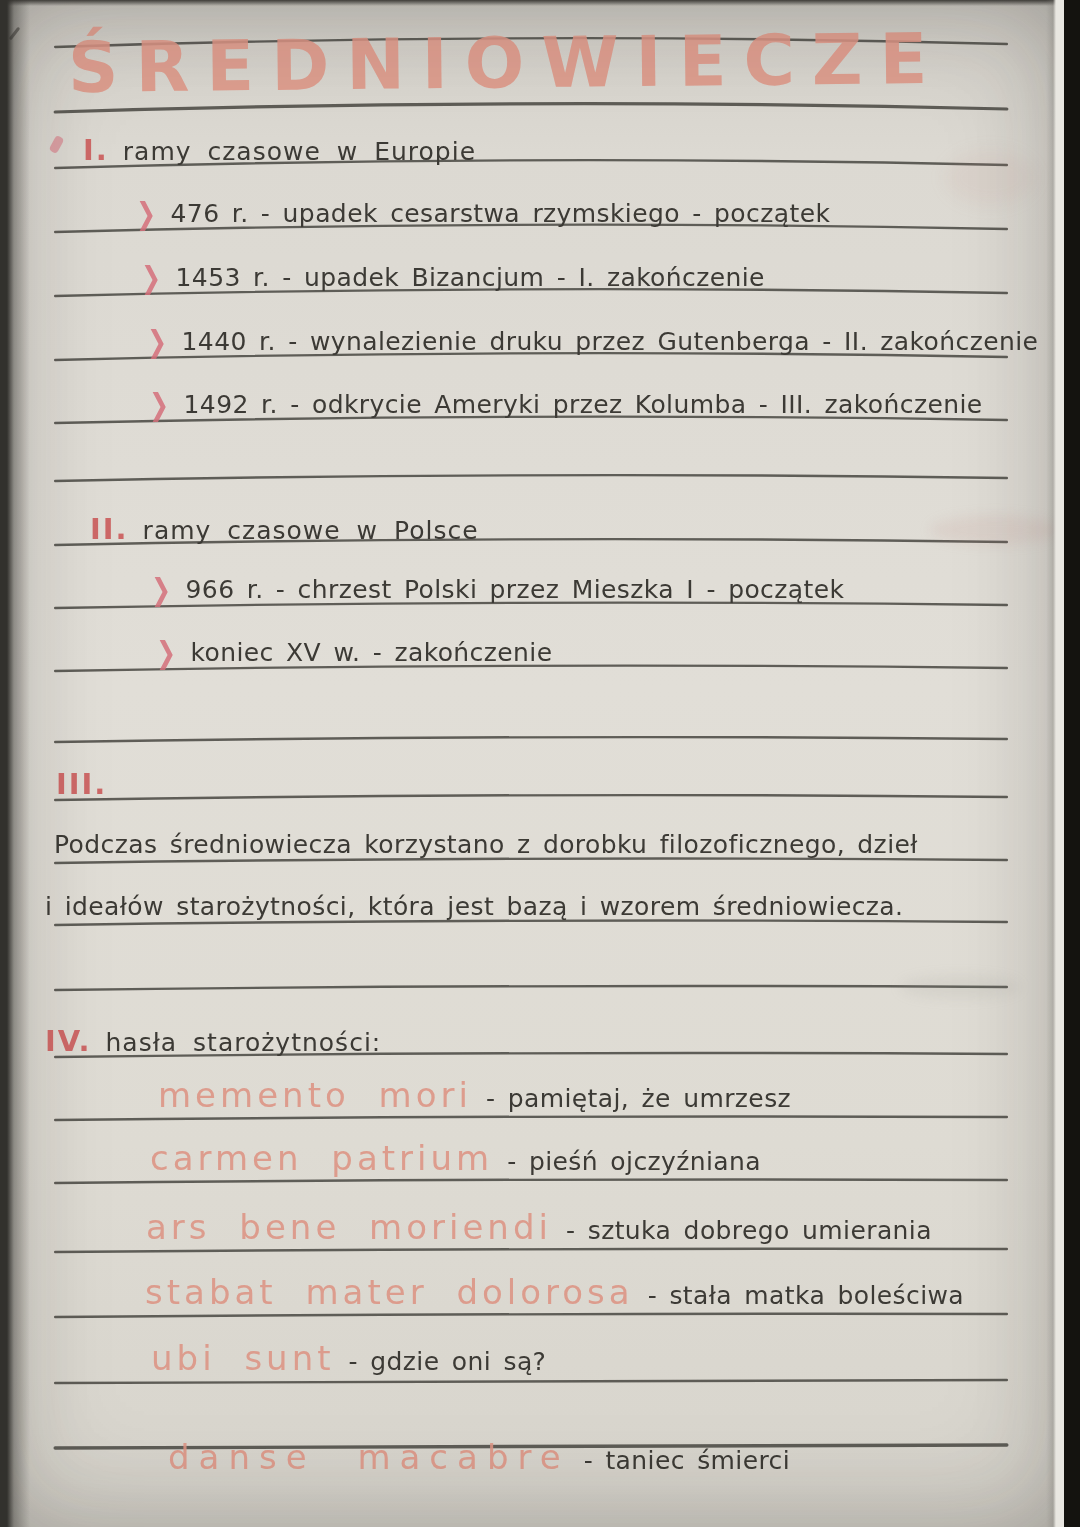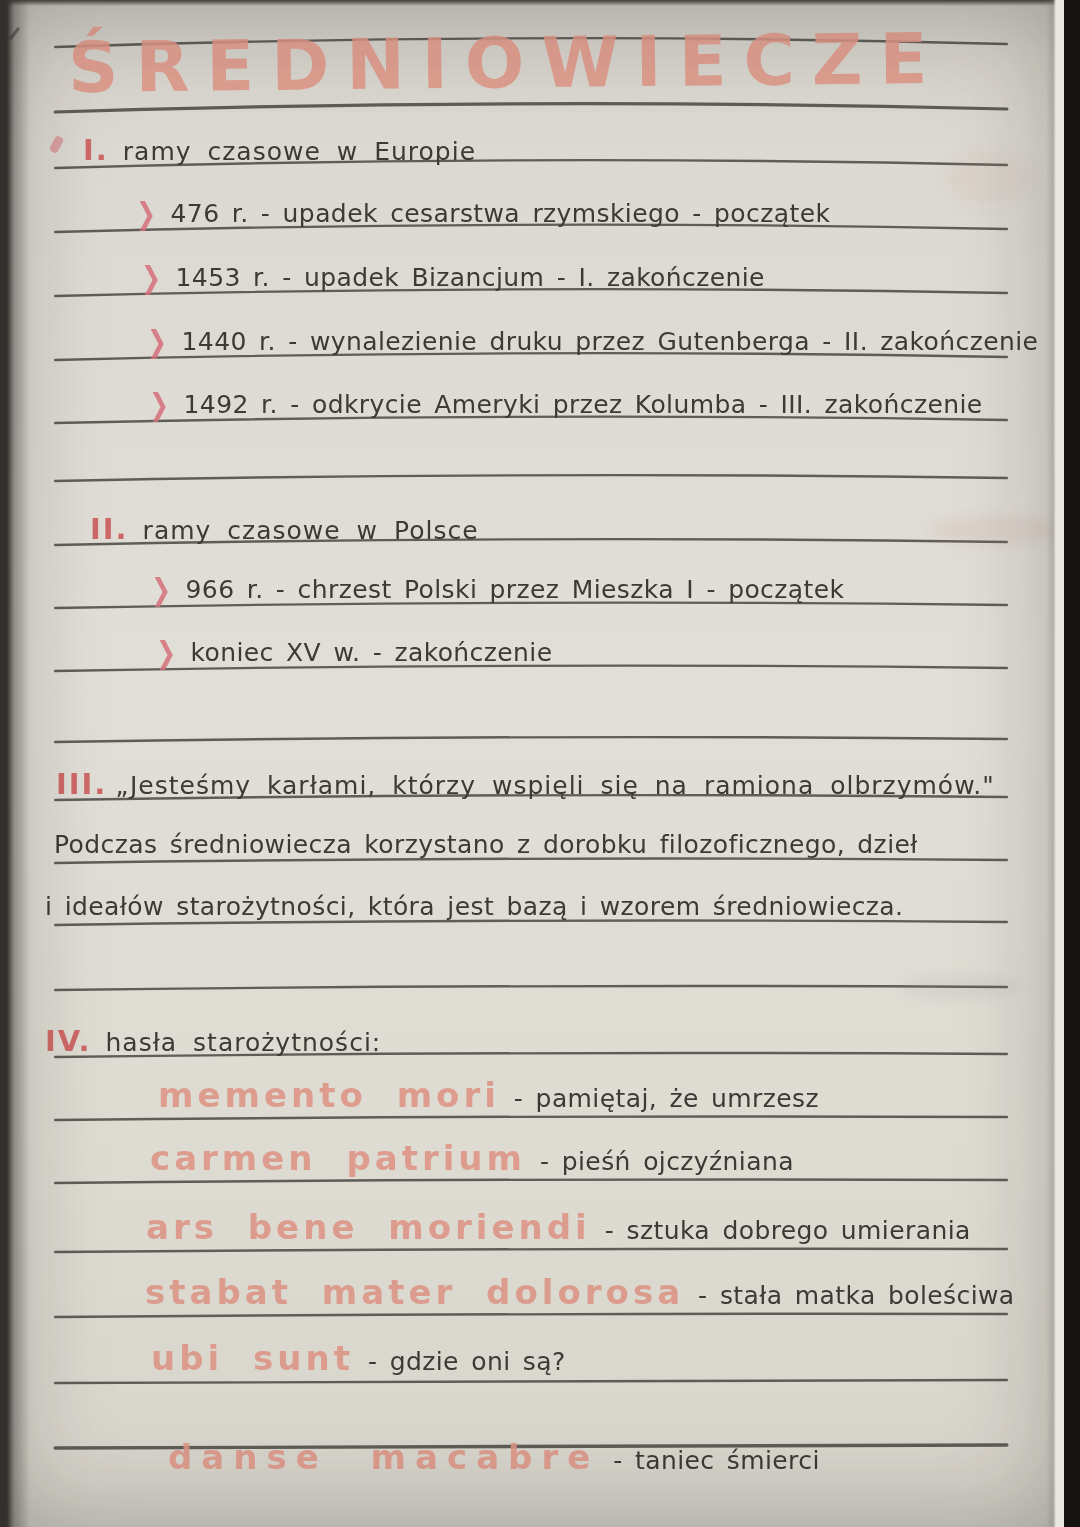--- a/index.html
+++ b/index.html
@@ -28,21 +28,21 @@
   .ink{color:var(--ink);}
   .numeral{
     color:var(--numeral);font-weight:bold;font-size:29px;
     letter-spacing:2px;opacity:.92;
   }
   .bullet{
     color:var(--bullet);font-weight:bold;font-size:24px;
     transform:scaleY(1.25);opacity:.85;align-self:center;
   }
   .latin{
-    color:var(--marker);font-weight:bold;font-size:34px;
+    color:var(--marker);font-weight:normal;font-size:34px;
     letter-spacing:4px;word-spacing:14px;opacity:.88;
   }
   .latin.wide{letter-spacing:9px;word-spacing:22px;margin-top:34px;}
   .title{
     position:absolute;top:22px;left:68px;width:960px;
     font-size:70px;font-weight:bold;color:var(--marker);
     letter-spacing:17px;opacity:.85;transform:rotate(-.6deg);
   }
   .heading .ink{letter-spacing:1px;word-spacing:7px;}
   .smudge{position:absolute;border-radius:50%;pointer-events:none;}
@@ -121,21 +121,20 @@
     <span class="bullet">❯</span>
     <span class="ink">966 r. - chrzest Polski przez Mieszka I - początek</span>
   </div>
   <div class="row" style="top:637px;left:156px">
     <span class="bullet">❯</span>
     <span class="ink">koniec XV w. - zakończenie</span>
   </div>
 
   <div class="row heading" style="top:766px;left:56px;gap:8px">
     <span class="numeral">III.</span>
-    <span class="ink">„Jesteśmy karłami, którzy wspięli się na ramiona olbrzymów."</span>
   </div>
   <div class="row" style="top:829px;left:54px">
     <span class="ink">Podczas średniowiecza korzystano z dorobku filozoficznego, dzieł</span>
   </div>
   <div class="row" style="top:891px;left:45px">
     <span class="ink">i ideałów starożytności, która jest bazą i wzorem średniowiecza.</span>
   </div>
 
   <div class="row heading" style="top:1023px;left:45px">
     <span class="numeral">IV.</span>

